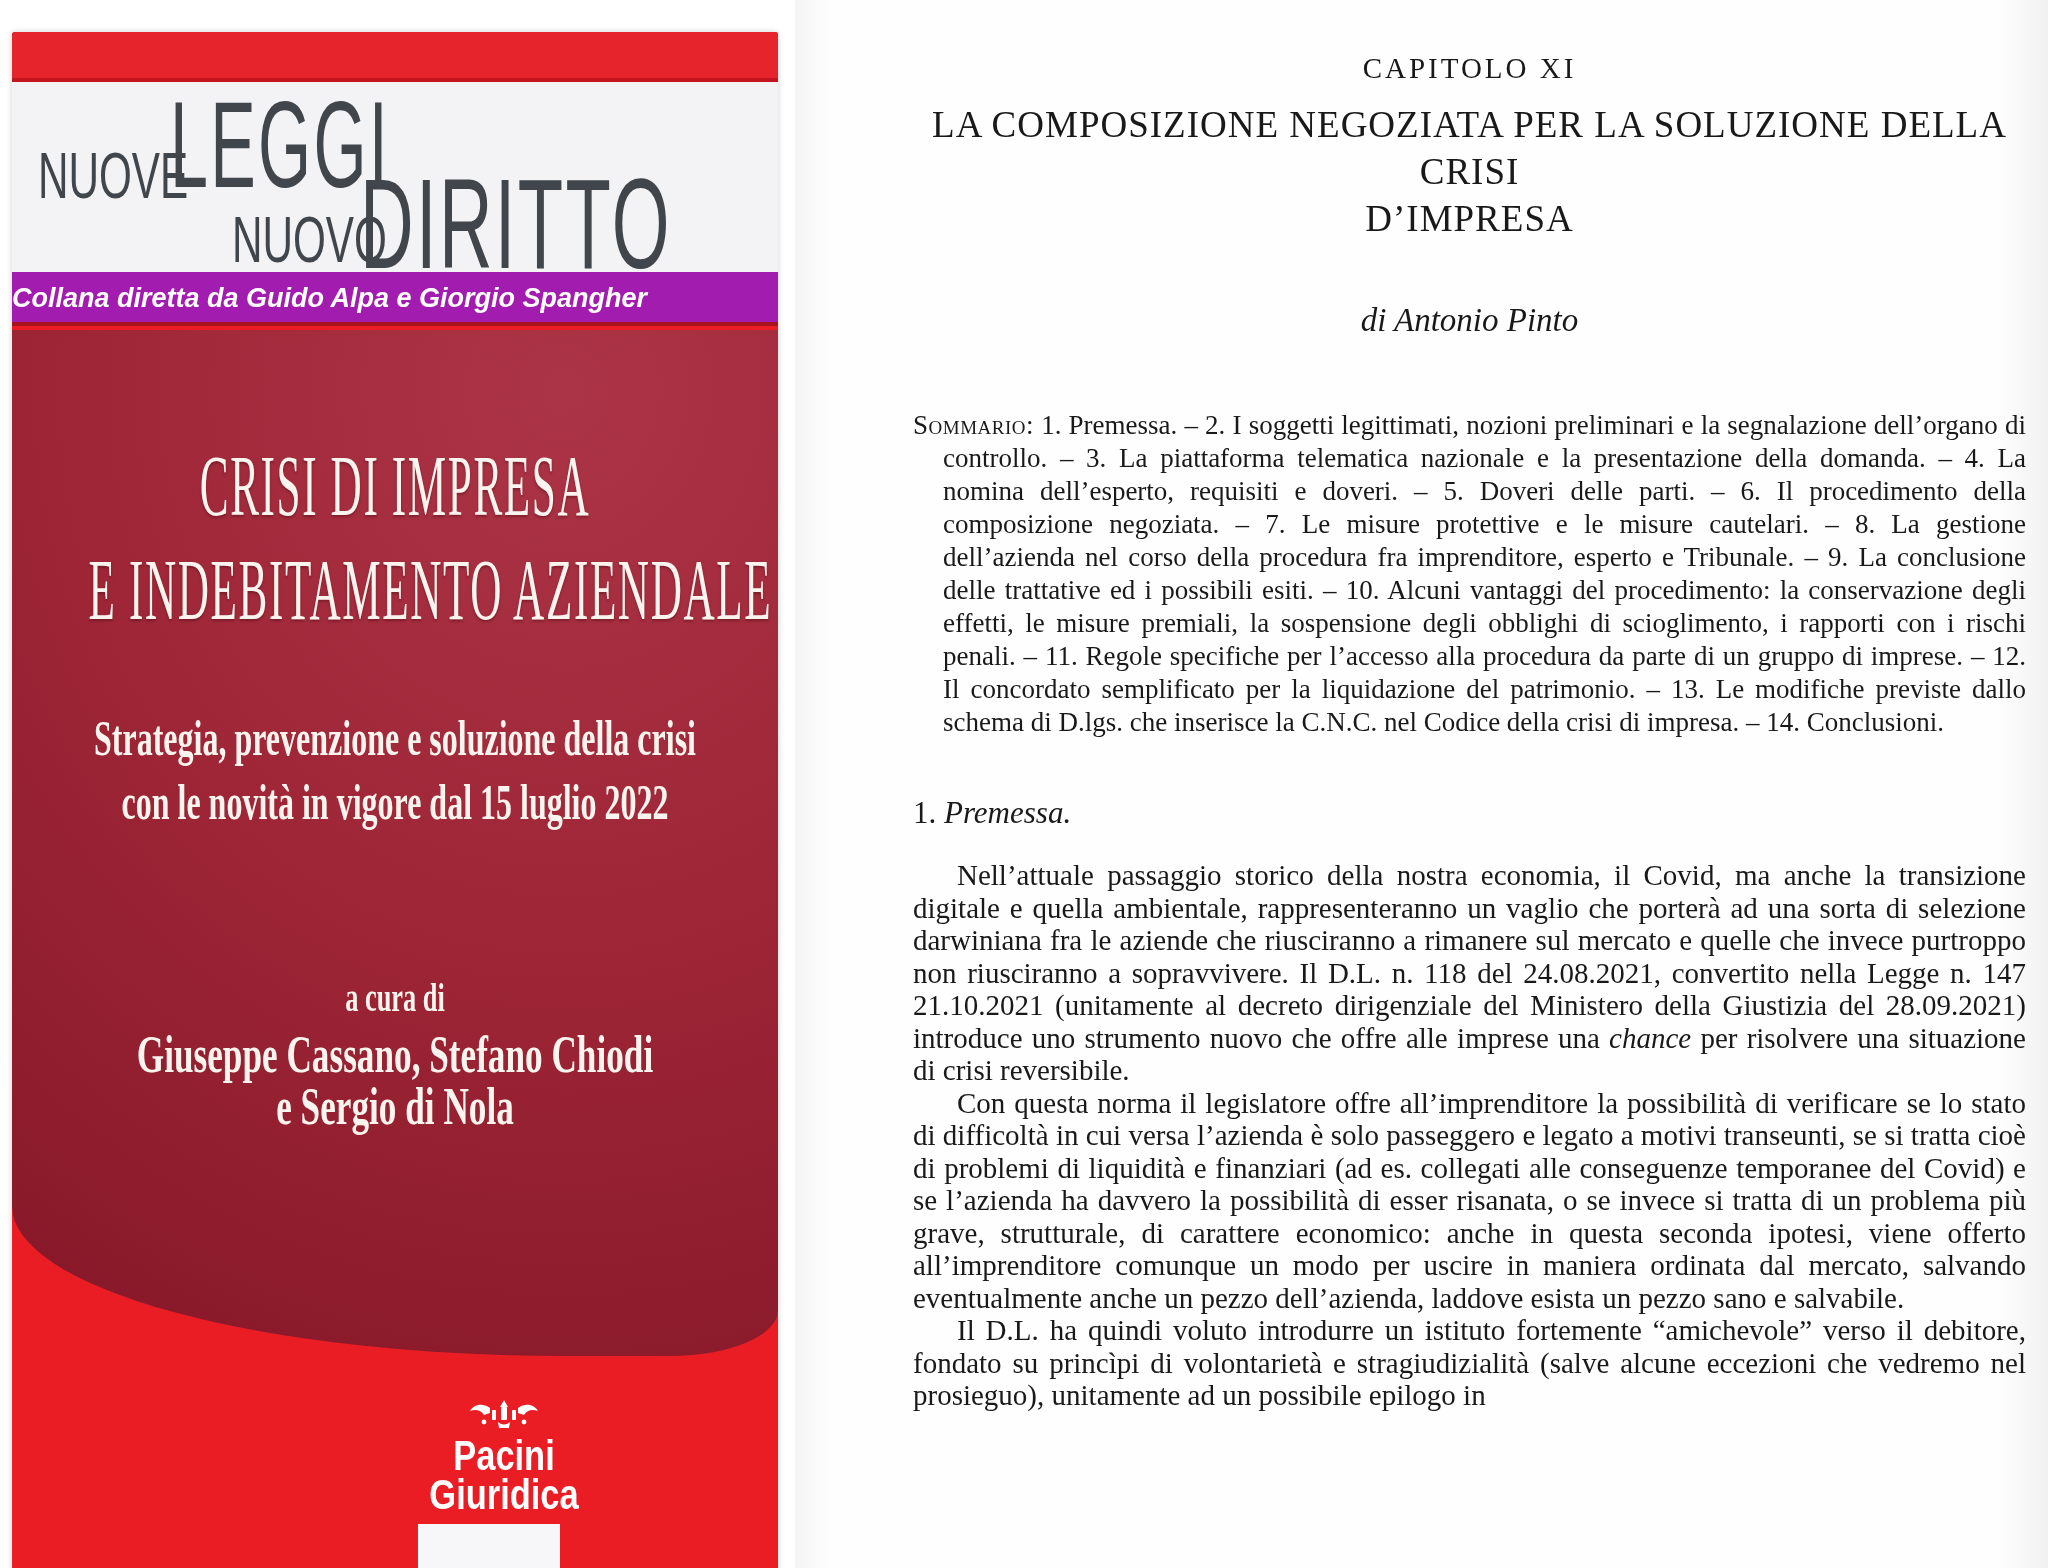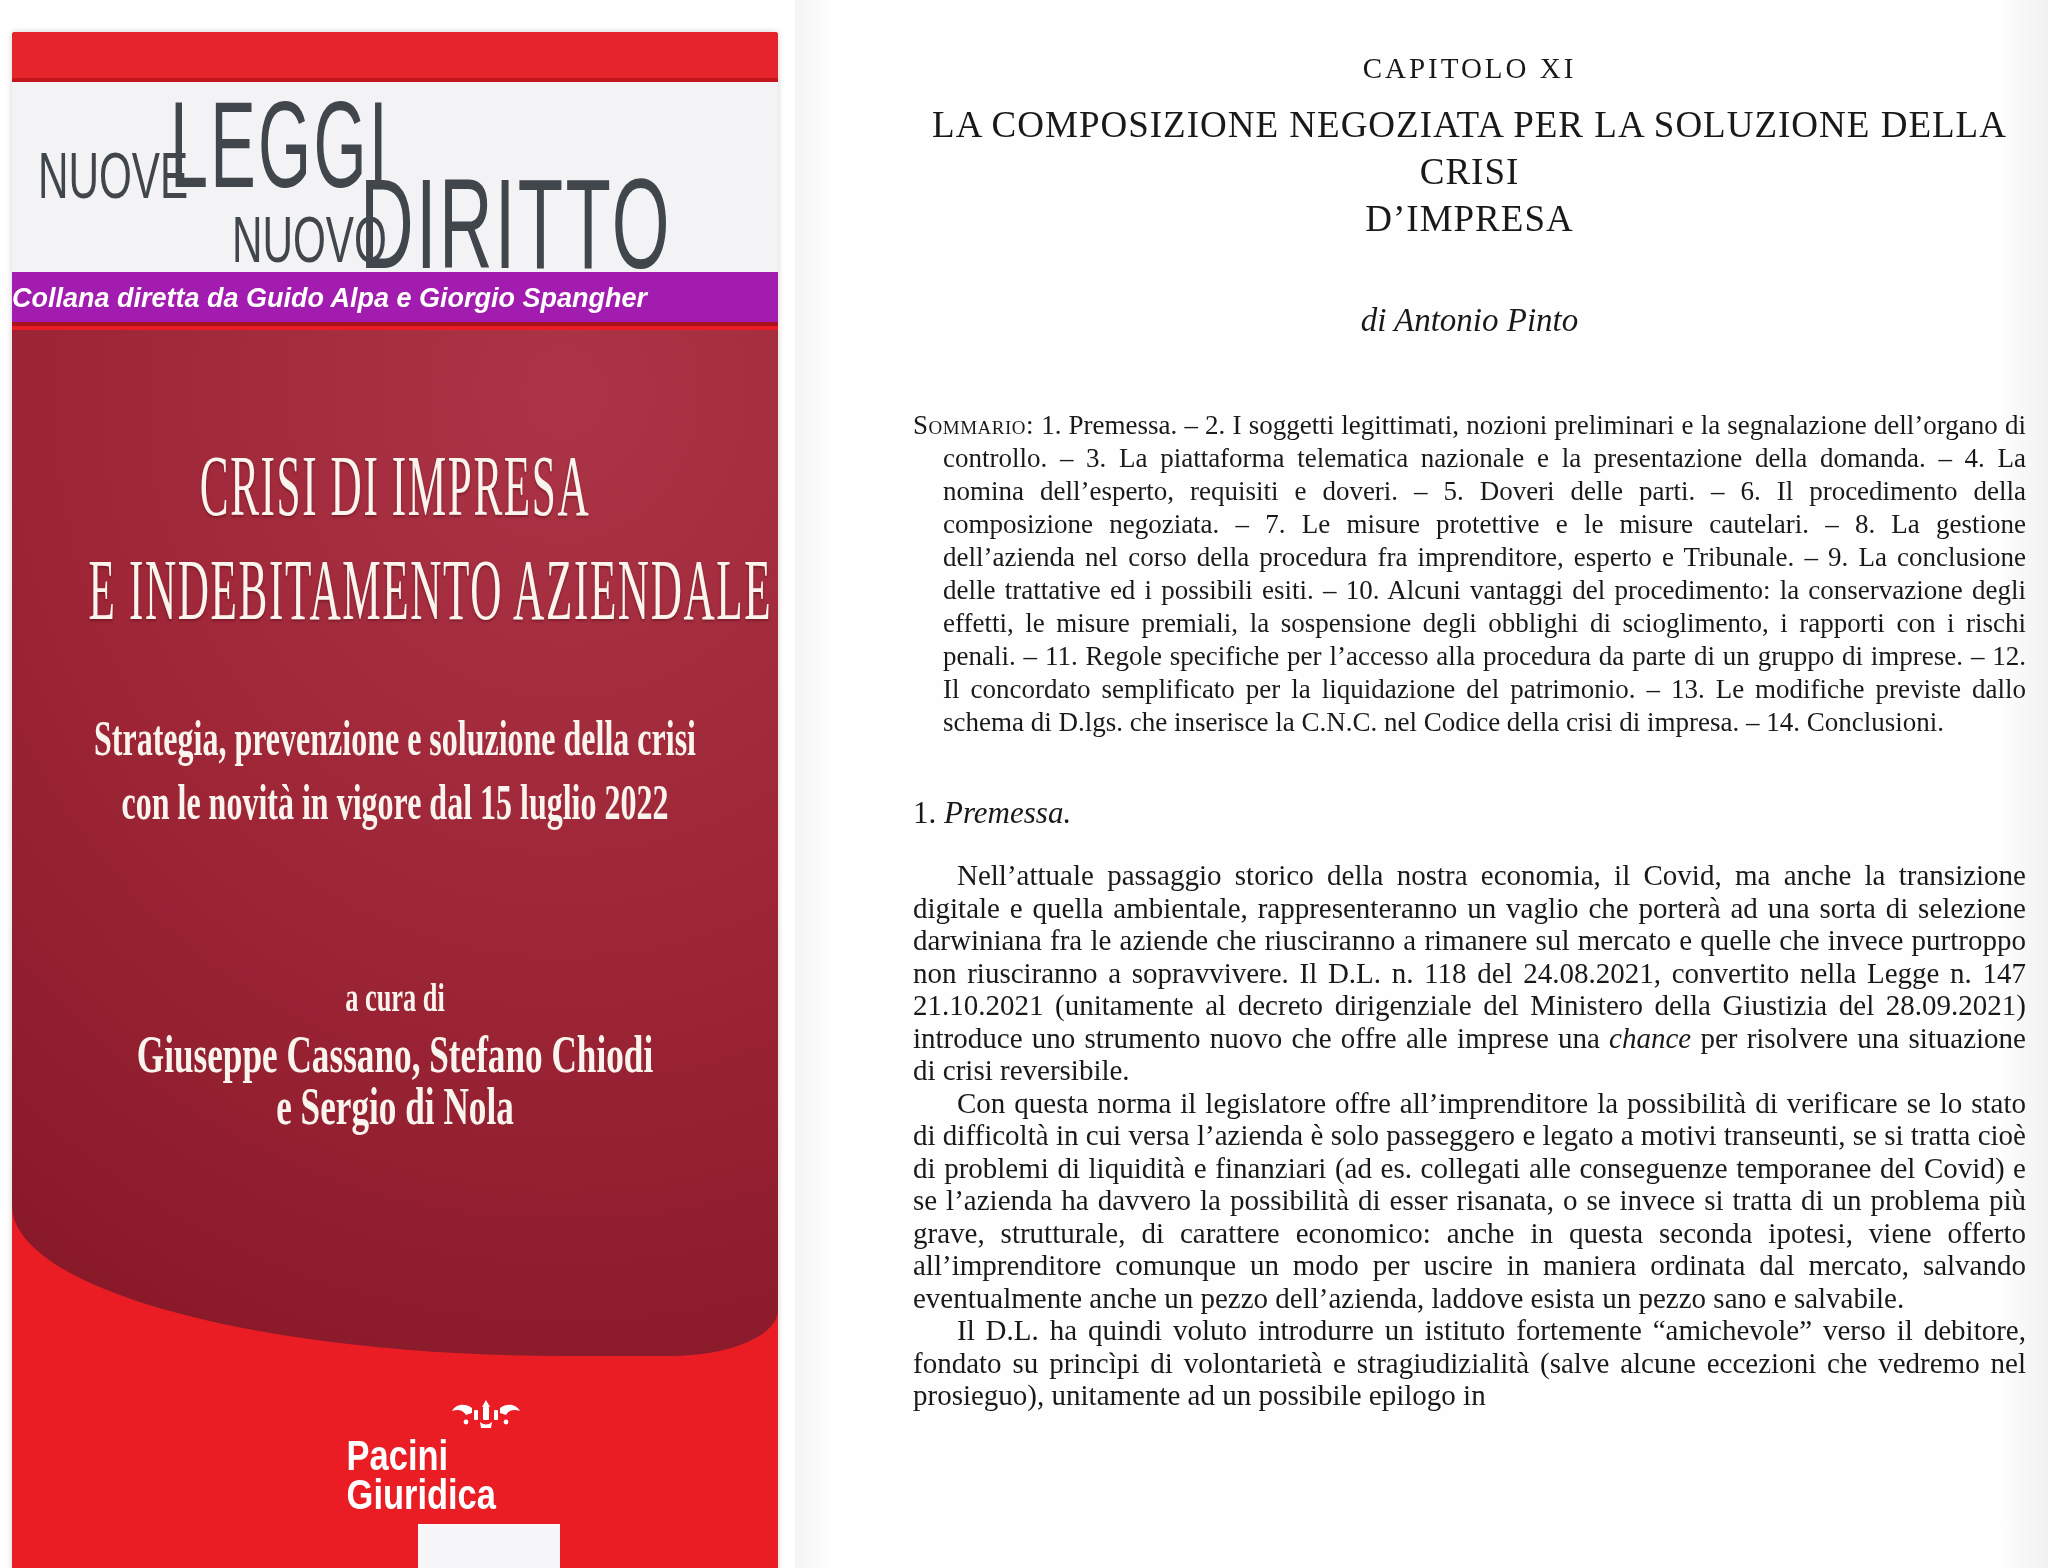--- a/index.html
+++ b/index.html
@@ -54,22 +54,22 @@
   .ctitle1{top:404px;}
   .ctitle2{top:508px;}
   .csub{font-weight:700;font-size:40px;transform:scale(.8,1.28);}
   .csub1{top:676px;}
   .csub2{top:740px;}
   .ced{font-weight:700;transform:scale(.8,1.2);}
   .ced0{top:944px;font-size:33px;}
   .ced1{top:992px;font-size:44px;}
   .ced2{top:1044px;font-size:44px;}
   .publisher{
-    position:absolute;left:304px;top:1366px;width:340px;z-index:4;
-    text-align:left;color:#ffffff;
+    position:absolute;left:322px;top:1366px;width:340px;z-index:4;
+    text-align:center;color:#ffffff;
     font-family:"Liberation Sans", sans-serif;font-weight:700;
   }
   .crest{display:block;margin:0 auto 2px auto;width:84px;height:36px;}
   .pub1,.pub2{font-size:42px;line-height:39px;transform:scale(.82,1);transform-origin:50% 0;}
   .barcode{
     position:absolute;left:406px;top:1492px;width:142px;height:60px;
     background:#f7f7f9;z-index:4;
   }
 
   

